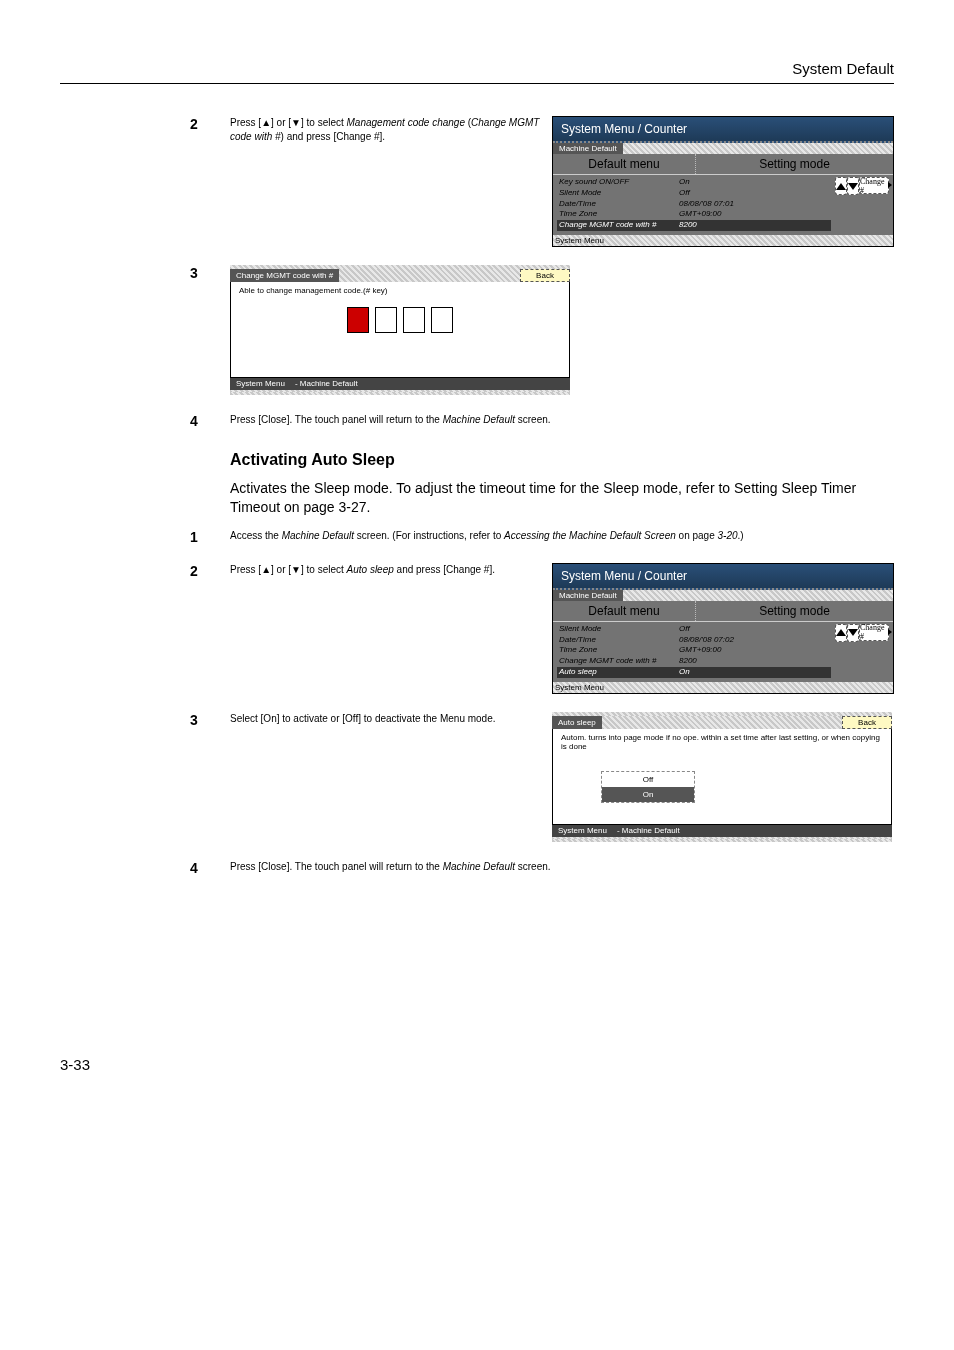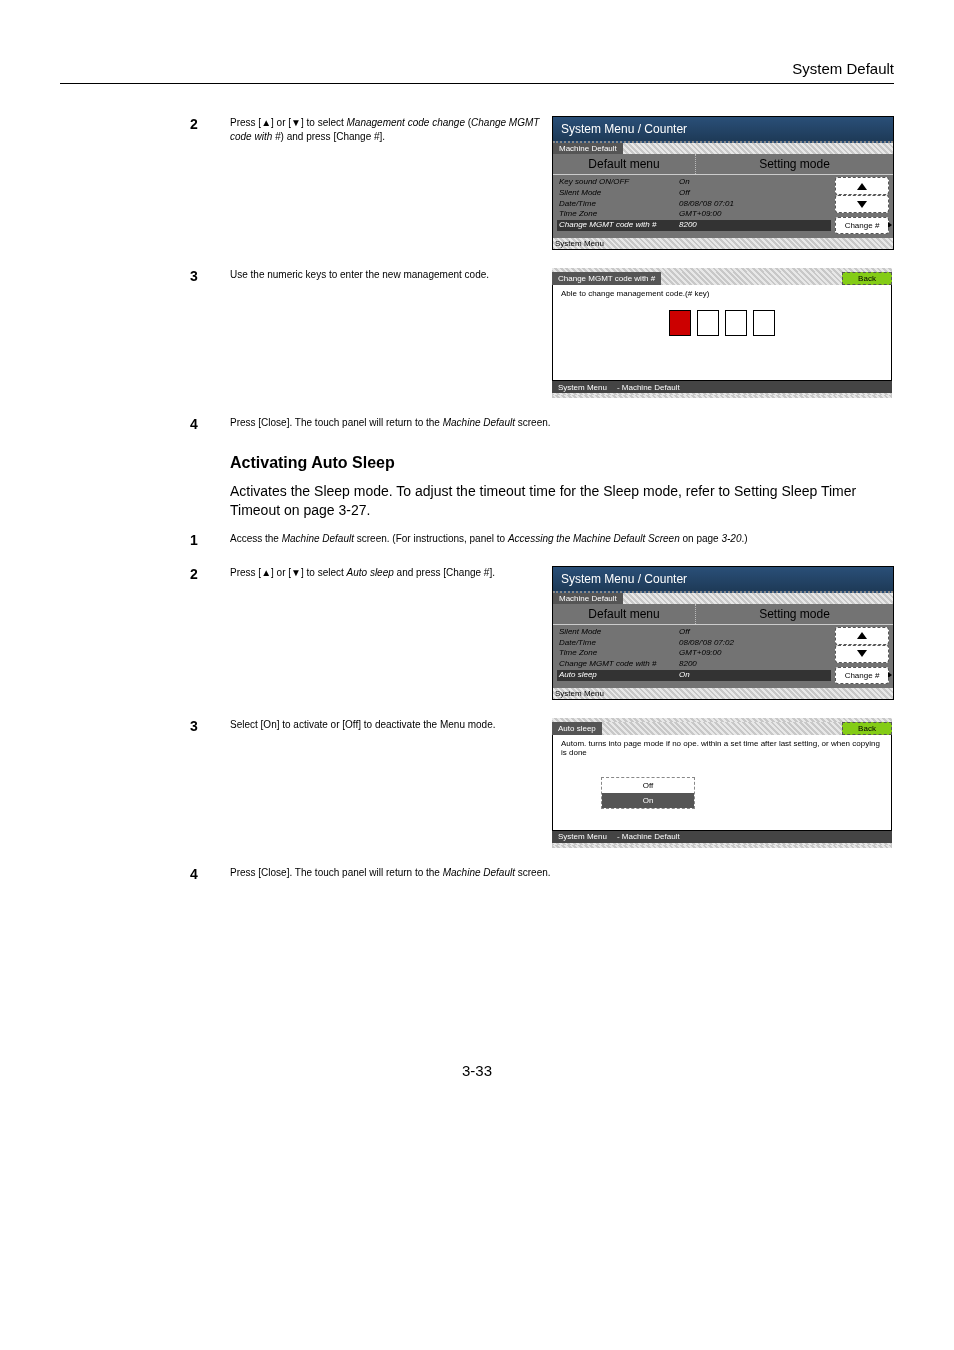--- a/index.html
+++ b/index.html
@@ -52,21 +52,21 @@
     margin-bottom: 10px;
   }
   .body-p {
     font-size: 14px;
     line-height: 1.35;
     margin-left: 170px;
     margin-right: 10px;
     margin-bottom: 12px;
   }
   .page-num {
-    text-align: center;
+    text-align: left;
     font-size: 15px;
     margin-top: 180px;
   }
   
   .screen {
     width: 340px;
     border: 1px solid #000;
     background: #737373;
     font-size: 9px;
     font-family: Verdana, Arial, sans-serif;
@@ -107,21 +107,21 @@
   .md-head .c2 { flex:1; text-align:center;}
   .md-body {
     display:flex;
     padding:2px 4px 4px 4px;
   }
   .md-list { flex:1; font-size:8px; line-height:1.35; }
   .md-list-row { display:flex;font-style:italic; }
   .md-list-row.sel { background:#333; color:#fff; }
   .md-list-row .k { width:120px; padding-left:2px;}
   .md-list-row .v { flex:1; }
-  .btn-col { width:54px; display:flex; flex-direction:column; gap:0; padding-left:4px;}
+  .btn-col { width:54px; display:flex; gap:0; padding-left:4px;font-family:Liberation Serif, serif;}
   .sbtn {
     border:1px dashed #555;
     border-radius:3px;
     height:16px;
     font-size:8px;
     display:flex;
     align-items:center;
     justify-content:center;
     background:#fff;
     position:relative;
@@ -165,21 +165,21 @@
   }
   .dlg-hdr .mid {
     flex:1;
     background: repeating-linear-gradient(45deg,#c8c8c8 0 2px,#e8e8e8 2px 4px);
   }
   .dlg-hdr .back {
     width:48px;
     border:1px dashed #555;
     font-size:8px;
     display:flex; align-items:center; justify-content:center;
-    background:#84cc16;
+    background:#fef9c3;
   }
   .dlg-body {
     border-left:1px solid #000;
     border-right:1px solid #000;
     border-bottom:1px solid #000;
     padding:4px 8px 8px 8px;
     min-height:96px;
     box-sizing:border-box;
   }
   .dlg-msg { font-size:8px; margin-bottom:12px; }
@@ -288,21 +288,20 @@
             <div class="sbtn change">Change #</div>
           </div>
         </div>
         <div class="foot-hatch">System Menu</div>
       </div>
     </div>
   </div>
 
   <div class="step-row">
     <div class="step-num">3</div>
-    <div class="step-text">Use the numeric keys to enter the new management code.</div>
     <div class="screen-col">
       <div class="dlg">
         <div class="dlg-top"></div>
         <div class="dlg-hdr">
           <div class="lbl">Change MGMT code with #</div>
           <div class="mid"></div>
           <div class="back">Back</div>
         </div>
         <div class="dlg-body">
           <div class="dlg-msg">Able to change management code.(# key)</div>
@@ -331,21 +330,21 @@
   </div>
 
   <div class="h2">Activating Auto Sleep</div>
   <div class="body-p">
     <span>Activates the Sleep mode. To adjust the timeout time for the Sleep mode, refer to </span><span class="italic">Setting Sleep Timer Timeout</span><span> on page </span><span class="italic">3-27</span><span>.</span>
   </div>
 
   <div class="step-row">
     <div class="step-num">1</div>
     <div class="step-text">
-      <span>Access the </span><span class="italic">Machine Default</span><span> screen. (For instructions, panel to </span><span class="italic">Accessing the Machine Default Screen</span><span> on page </span><span class="italic">3-20</span><span>.)</span>
+      <span>Access the </span><span class="italic">Machine Default</span><span> screen. (For instructions, refer to </span><span class="italic">Accessing the Machine Default Screen</span><span> on page </span><span class="italic">3-20</span><span>.)</span>
     </div>
   </div>
 
   <div class="step-row">
     <div class="step-num">2</div>
     <div class="step-text">
       <span>Press [</span>▲<span>] or [</span>▼<span>] to select </span><span class="italic">Auto sleep</span><span> and press [Change #].</span>
     </div>
     <div class="screen-col">
       <div class="screen">

